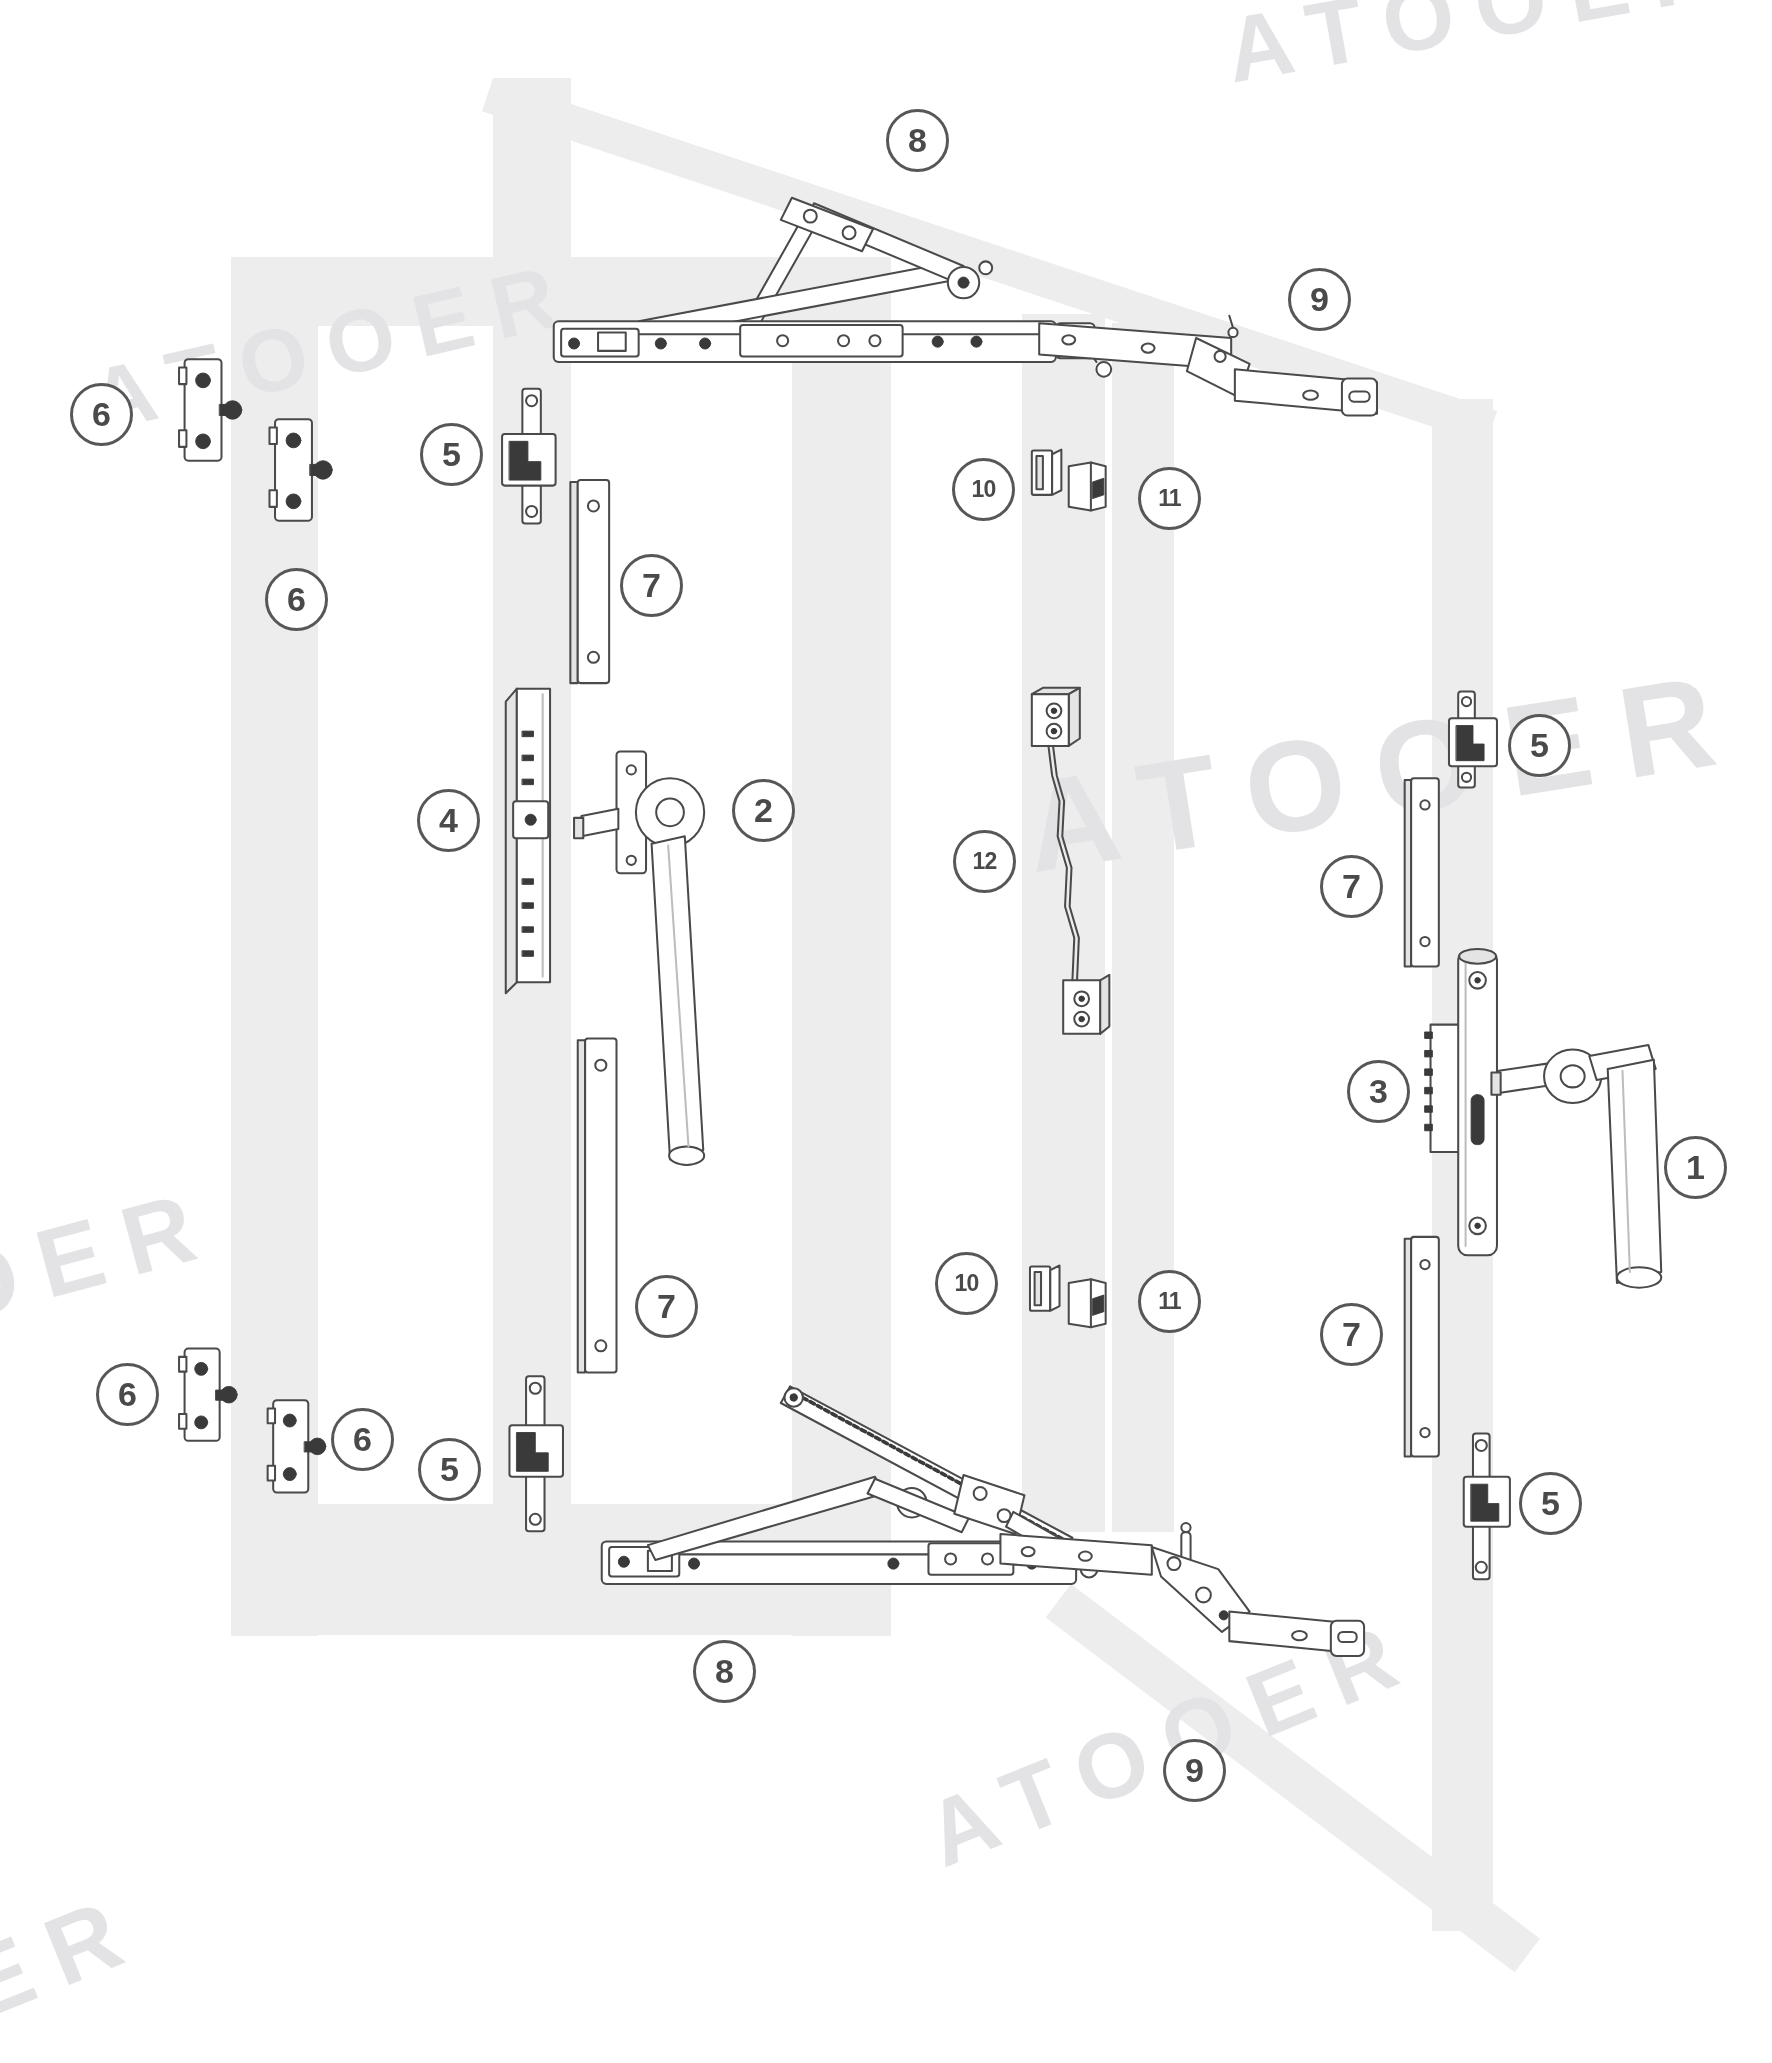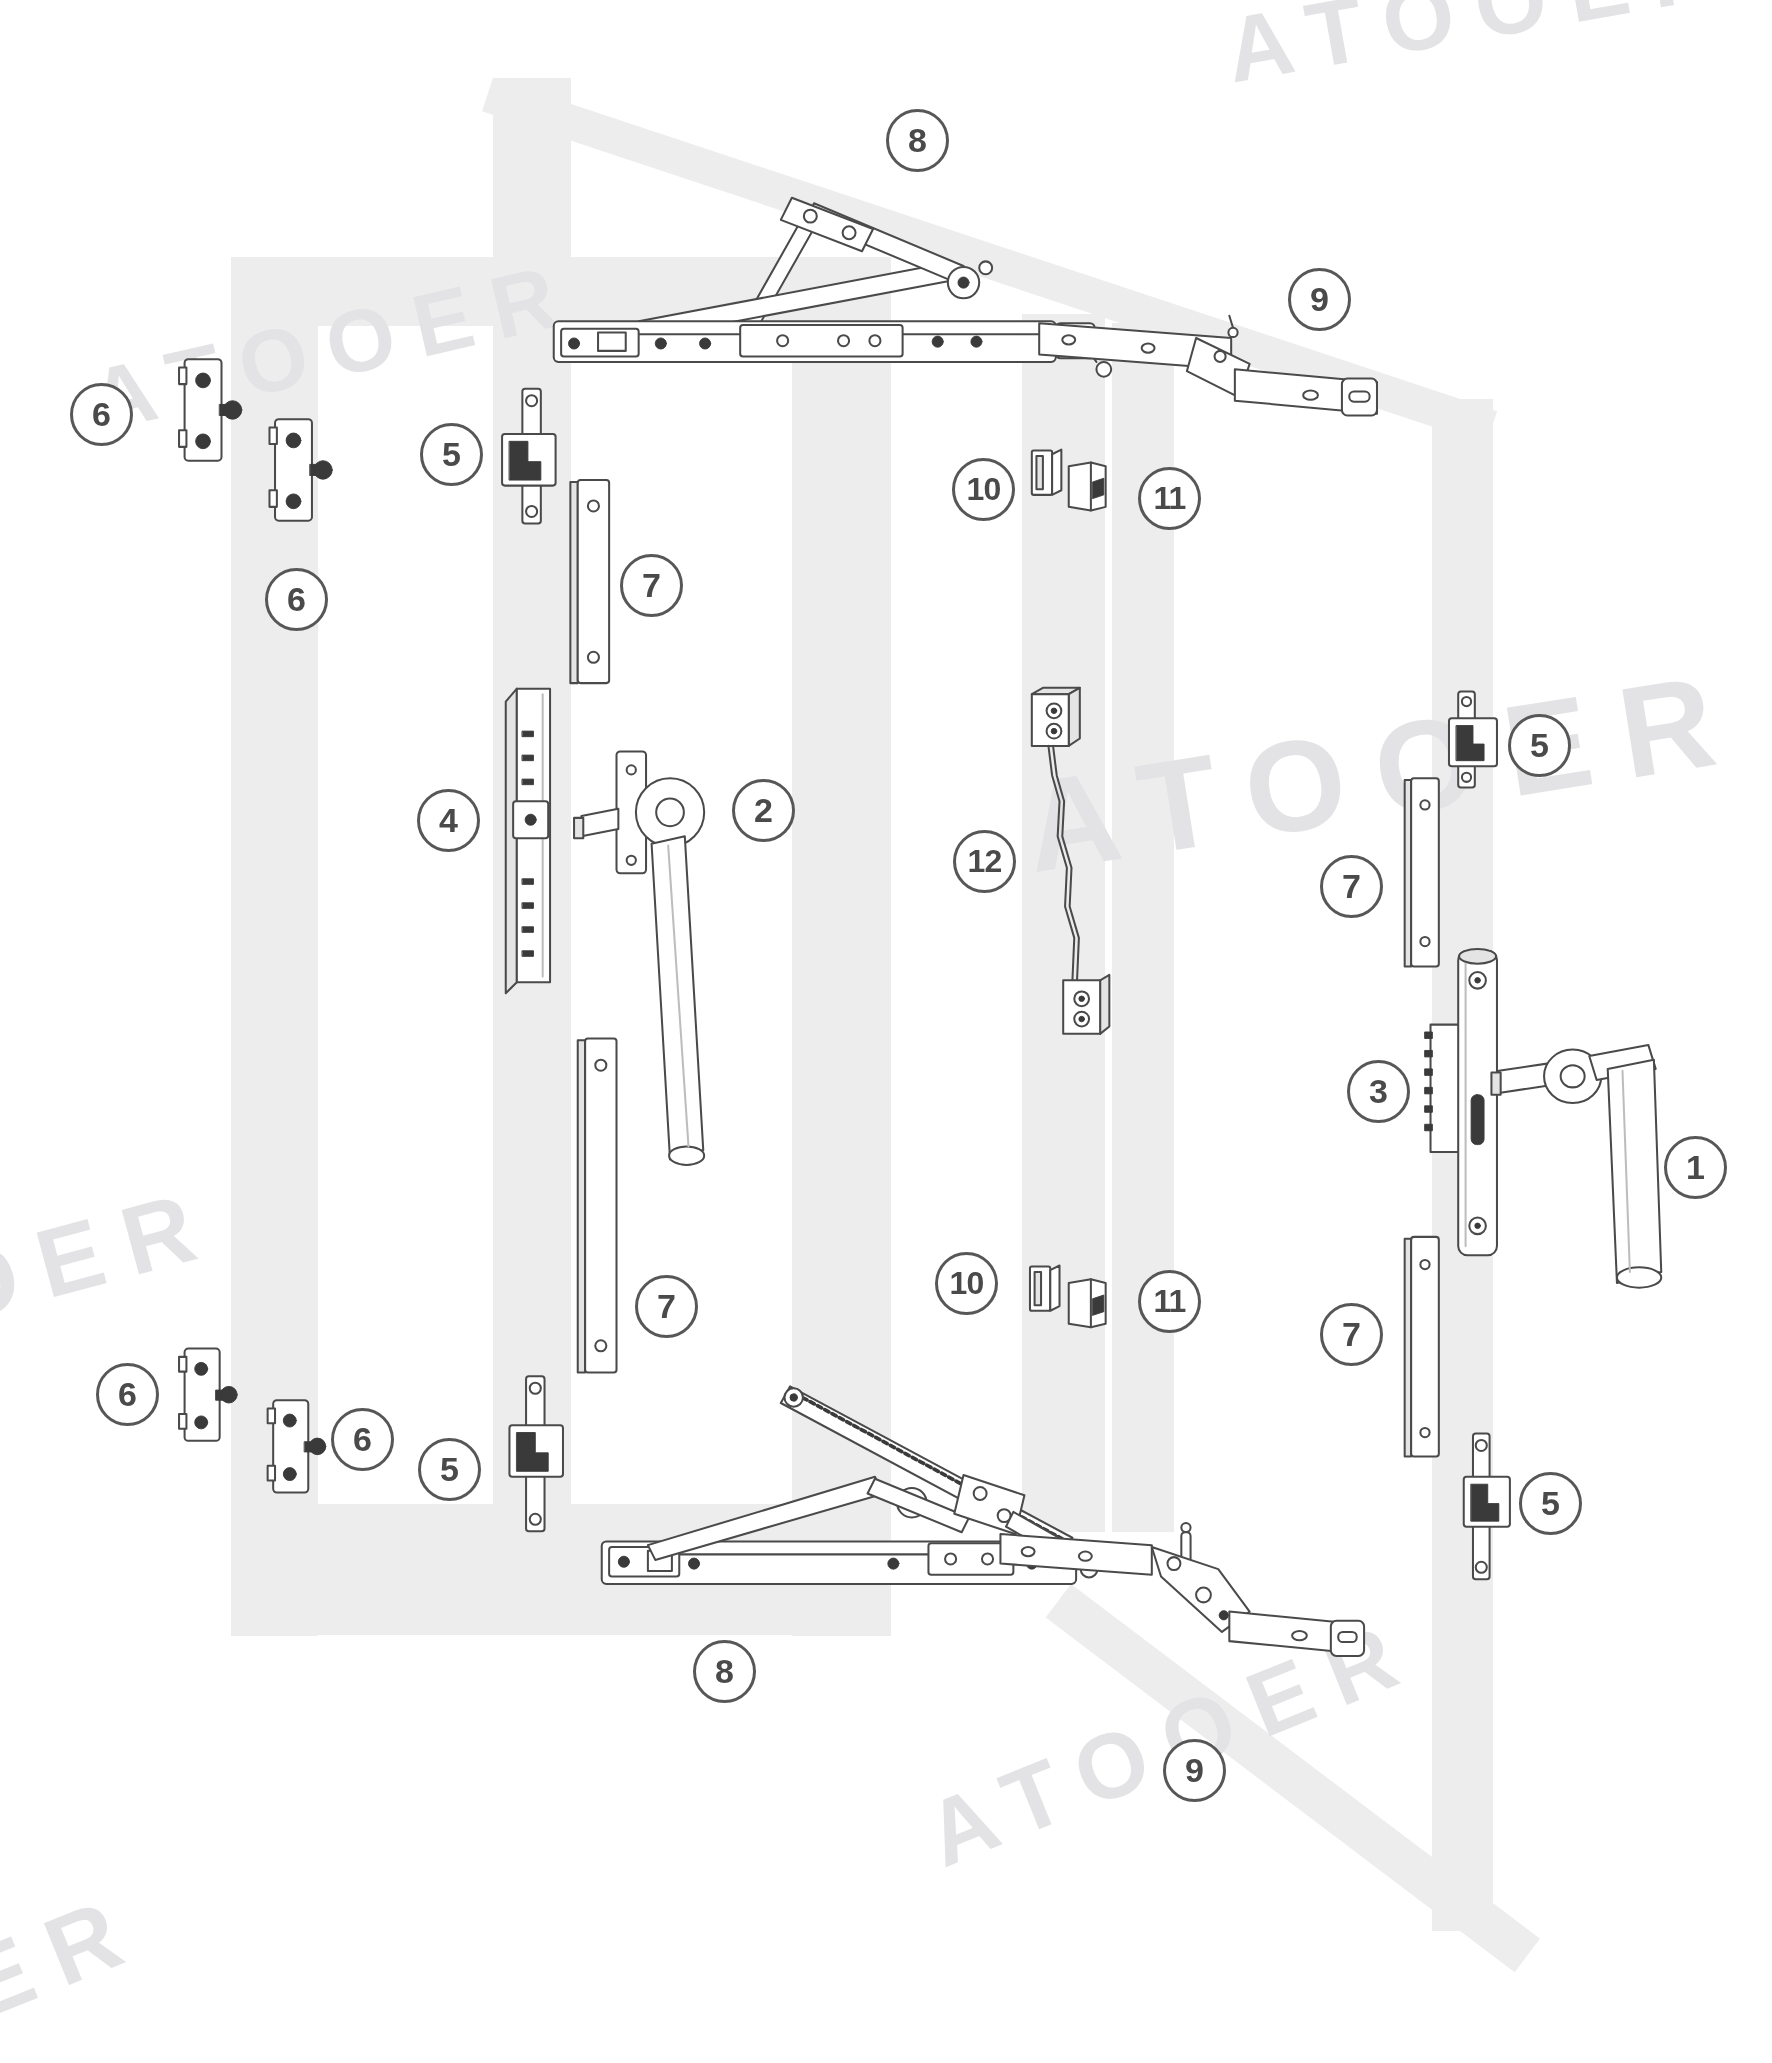--- a/index.html
+++ b/index.html
@@ -14,21 +14,21 @@
   .parts-layer ellipse,.parts-layer line,.parts-layer polyline{
       stroke:#4a4a4a;stroke-width:2.2;fill:#fff;stroke-linejoin:round;stroke-linecap:round;}
   .parts-layer .d{fill:#3a3a3a;stroke:#3a3a3a;stroke-width:1;}
   .parts-layer .lt{fill:#e4e4e4;}
   .parts-layer .nf{fill:none;}
   .parts-layer .teeth{fill:none;stroke:#3a3a3a;stroke-width:4;stroke-dasharray:5 4;}
   .callout-layer{position:absolute;left:0;top:0;width:100%;height:100%;z-index:4;}
   .callout{position:absolute;width:57px;height:57px;margin:-29px 0 0 -29px;border:3.2px solid #575757;
       border-radius:50%;background:#fff;display:flex;align-items:center;justify-content:center;
       font-size:34px;font-weight:700;color:#4a4a4a;}
-  .callout.two{font-size:32px;letter-spacing:-0.9px;}
+  .callout.two{font-size:23px;letter-spacing:-0.9px;}
   .wm-layer{position:absolute;left:0;top:0;width:100%;height:100%;z-index:2;}
   .bg-layer{position:absolute;left:0;top:0;width:100%;height:100%;z-index:1;}
 </style>
 </head>
 <body>
 
 <div class="canvas">
 
   <div class="bg-layer">
     <div class="bg" style="left:231px;top:257px;width:660px;height:69px;"></div>

